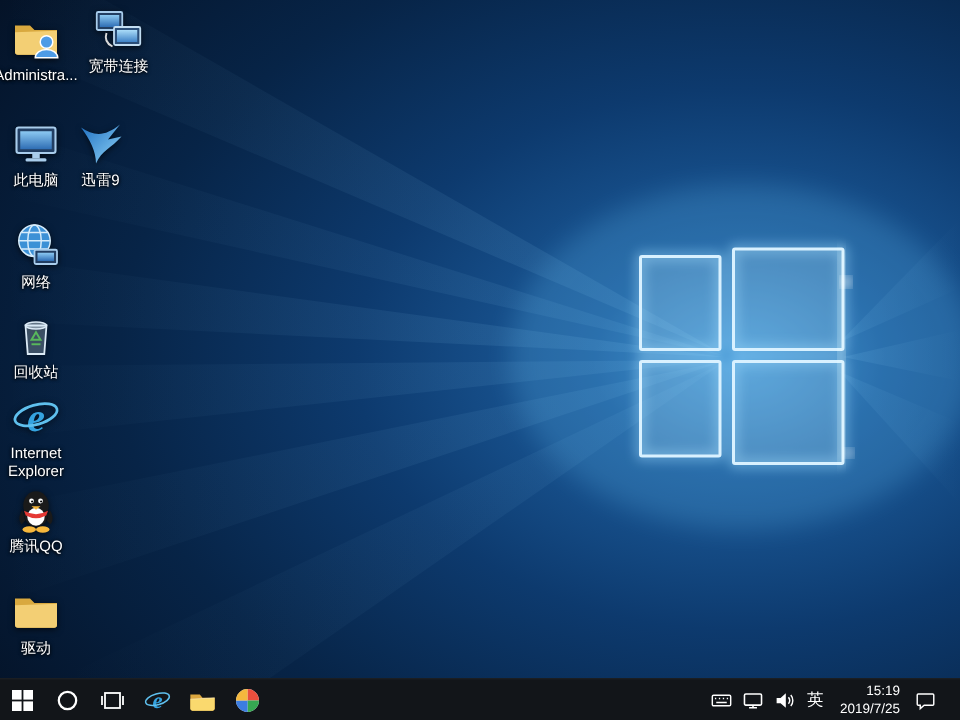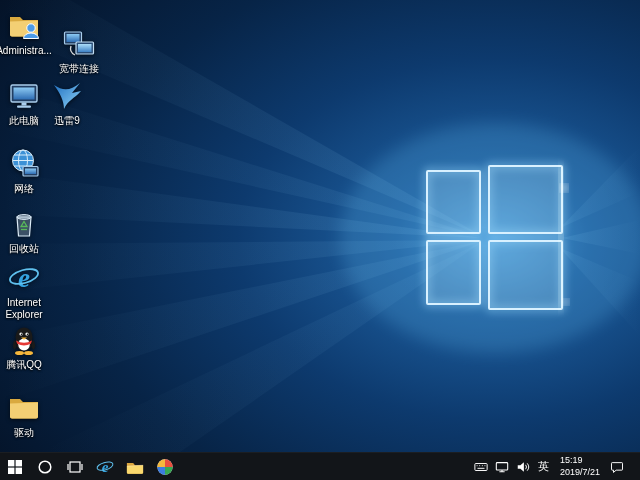--- a/index.html
+++ b/index.html
@@ -31,21 +31,21 @@
   }
   .tb-left{display:flex;}
   .tb-btn{width:30px;display:flex;align-items:center;justify-content:center;}
   .tb-btn svg{width:16px;height:16px;display:block;}
   .tb-btn.app svg{width:18px;height:18px;}
   .tb-spacer{flex:1;}
   .tray{display:flex;align-items:center;gap:7px;padding-right:3px;}
   .tray-icon{display:flex;align-items:center;justify-content:center;}
   .tray-icon svg{width:14px;height:14px;display:block;}
   .tray-lang{color:#fff;font-size:11px;padding:0 1px;}
-  .tray-clock{color:#fff;font-size:9px;line-height:1.3;text-align:left;padding:0 3px;white-space:nowrap;}
+  .tray-clock{color:#fff;font-size:9px;line-height:1.3;text-align:right;padding:0 3px;white-space:nowrap;}
   .show-desktop{width:5px;border-left:1px solid rgba(255,255,255,.25);}
 </style>
 </head>
 <body>
 
 <svg width="0" height="0" style="position:absolute" aria-hidden="true">
   <defs>
     <linearGradient id="scr" x1="0" y1="0" x2="0" y2="1">
       <stop offset="0" stop-color="#8cc9f2"></stop>
         <stop offset="1" stop-color="#2e6db4"></stop>
@@ -279,21 +279,21 @@
     <span class="icon-label">腾讯QQ</span>
   </div>
 
   <div class="icon-cell" style="left:-5px;top:392px">
     <svg class="icon">
         <use href="#sym-folder"></use>
       </svg>
     <span class="icon-label">驱动</span>
   </div>
 
-  <div class="icon-cell" style="left:50px;top:28px">
+  <div class="icon-cell" style="left:50px;top:4px">
     <svg class="icon">
         <use href="#sym-broadband"></use>
       </svg>
     <span class="icon-label">宽带连接</span>
   </div>
 
   <div class="icon-cell" style="left:38px;top:80px">
     <svg class="icon">
         <use href="#sym-xunlei"></use>
       </svg>
@@ -348,21 +348,21 @@
           </svg>
       </div>
       <div class="tray-icon">
         <svg>
             <use href="#sym-vol"></use>
           </svg>
       </div>
       <div class="tray-lang">英</div>
       <div class="tray-clock">
         <div>15:19</div>
-        <div>2019/7/21</div>
+        <div>2019/7/25</div>
       </div>
       <div class="tray-icon">
         <svg>
             <use href="#sym-action"></use>
           </svg>
       </div>
       <div class="show-desktop"></div>
     </div>
   </div>
 

